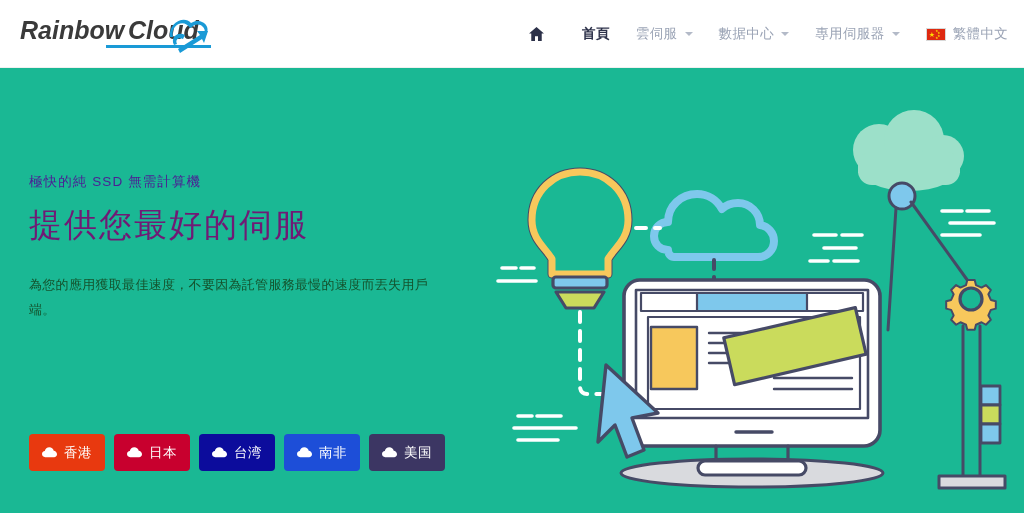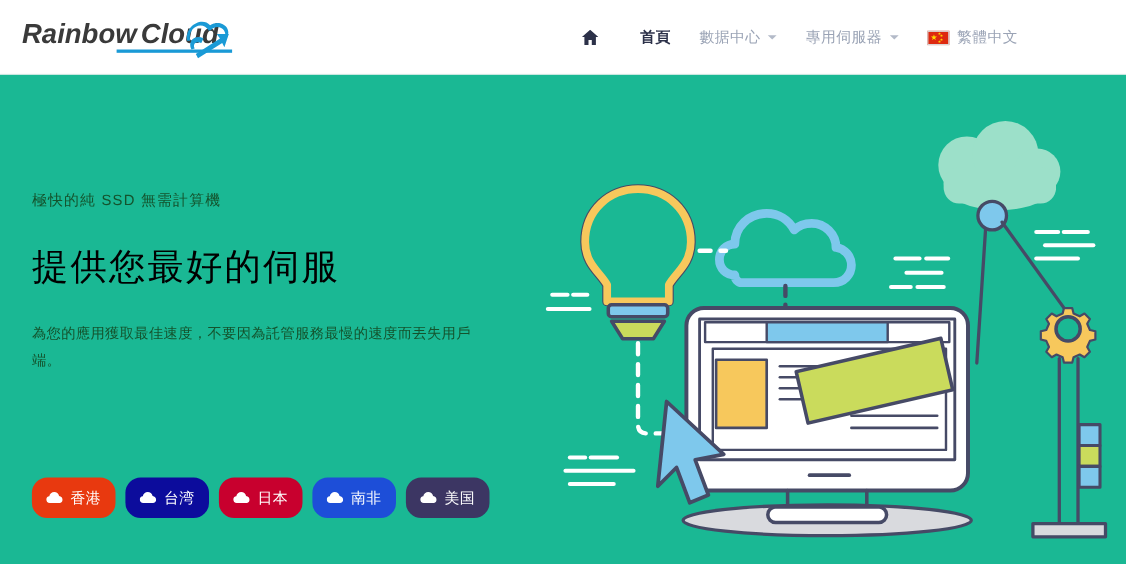--- a/index.html
+++ b/index.html
@@ -70,38 +70,38 @@
     background: #1ab894;
     overflow: hidden;
   }
   .hero-copy {
     position: absolute; left: 29px; top: 105px;
     width: 420px;
     color: #ffffff;
   }
   .eyebrow {
     font-size: 13.5px; letter-spacing: 1.1px;
-    color: #14532d; margin-bottom: 30px;
+    color: #4c1d95; margin-bottom: 12px;
   }
   .headline {
     font-size: 33px; font-weight: normal;
-    letter-spacing: 2px; margin-bottom: 24px; color: #000000;
+    letter-spacing: 2px; margin-bottom: 24px; color: #701a75;
   }
   .subcopy {
     font-size: 13px; line-height: 1.95;
     color: #14532d; max-width: 400px; letter-spacing: .3px;
   }
 
   .btn-row {
     position: absolute; left: 29px; top: 366px;
     display: flex; gap: 9px;
   }
   .loc-btn {
     height: 37px; min-width: 68px;
-    border-radius: 14px; border: none;
+    border-radius: 4px; border: none;
     display: flex; align-items: center; justify-content: center;
     gap: 7px; padding: 0 13px;
     color: #ffffff; font-size: 13.5px;
     font-family: "Liberation Sans", sans-serif;
     cursor: pointer; letter-spacing: .5px;
   }
   .loc-btn .cloud-ic { display: inline-flex; }
 
   
   .illo { position: absolute; right: 0; top: 0; width: 540px; height: 445px; }
@@ -129,20 +129,24 @@
 
       <div class="nav-item active">
         <span class="home-icon">
           <svg width="15" height="14" viewBox="0 0 16 15">
             <path d="M8 0 L16 7 L13.6 7 L13.6 15 L9.6 15 L9.6 10 L6.4 10 L6.4 15 L2.4 15 L2.4 7 L0 7 Z" fill="#2c3149"></path>
           </svg>
         </span>
         <span>首頁</span>
       </div>
 
+      <div class="nav-item">
+        <span>雲伺服</span>
+        <span class="caret"></span>
+      </div>
 
       <div class="nav-item">
         <span>數据中心</span>
         <span class="caret"></span>
       </div>
 
       <div class="nav-item">
         <span>專用伺服器</span>
         <span class="caret"></span>
       </div>
@@ -289,36 +293,36 @@
     <div class="btn-row">
       <button class="loc-btn" style="background:#e8390f">
         <span class="cloud-ic">
           <svg width="15" height="11" viewBox="0 0 16 11">
               <path d="M3.4 10.5 C1.5 10.5 0 9 0 7.2 C0 5.5 1.3 4.1 3 4 C3.4 1.7 5.4 0 7.8 0 C10.1 0 12 1.6 12.5 3.7 C14.5 3.9 16 5.5 16 7.4 C16 9.1 14.6 10.5 12.9 10.5 Z" fill="#fff"></path>
             </svg>
         </span>
         <span>香港</span>
       </button>
 
+      <button class="loc-btn" style="background:#c8002e">
+        <span class="cloud-ic">
+          <svg width="15" height="11" viewBox="0 0 16 11">
+              <path d="M3.4 10.5 C1.5 10.5 0 9 0 7.2 C0 5.5 1.3 4.1 3 4 C3.4 1.7 5.4 0 7.8 0 C10.1 0 12 1.6 12.5 3.7 C14.5 3.9 16 5.5 16 7.4 C16 9.1 14.6 10.5 12.9 10.5 Z" fill="#fff"></path>
+            </svg>
+        </span>
+        <span>日本</span>
+      </button>
+
       <button class="loc-btn" style="background:#0c0c9c">
         <span class="cloud-ic">
           <svg width="15" height="11" viewBox="0 0 16 11">
               <path d="M3.4 10.5 C1.5 10.5 0 9 0 7.2 C0 5.5 1.3 4.1 3 4 C3.4 1.7 5.4 0 7.8 0 C10.1 0 12 1.6 12.5 3.7 C14.5 3.9 16 5.5 16 7.4 C16 9.1 14.6 10.5 12.9 10.5 Z" fill="#fff"></path>
             </svg>
         </span>
         <span>台湾</span>
-      </button>
-
-      <button class="loc-btn" style="background:#c8002e">
-        <span class="cloud-ic">
-          <svg width="15" height="11" viewBox="0 0 16 11">
-              <path d="M3.4 10.5 C1.5 10.5 0 9 0 7.2 C0 5.5 1.3 4.1 3 4 C3.4 1.7 5.4 0 7.8 0 C10.1 0 12 1.6 12.5 3.7 C14.5 3.9 16 5.5 16 7.4 C16 9.1 14.6 10.5 12.9 10.5 Z" fill="#fff"></path>
-            </svg>
-        </span>
-        <span>日本</span>
       </button>
 
       <button class="loc-btn" style="background:#1d4ed8">
         <span class="cloud-ic">
           <svg width="15" height="11" viewBox="0 0 16 11">
               <path d="M3.4 10.5 C1.5 10.5 0 9 0 7.2 C0 5.5 1.3 4.1 3 4 C3.4 1.7 5.4 0 7.8 0 C10.1 0 12 1.6 12.5 3.7 C14.5 3.9 16 5.5 16 7.4 C16 9.1 14.6 10.5 12.9 10.5 Z" fill="#fff"></path>
             </svg>
         </span>
         <span>南非</span>
       </button>

